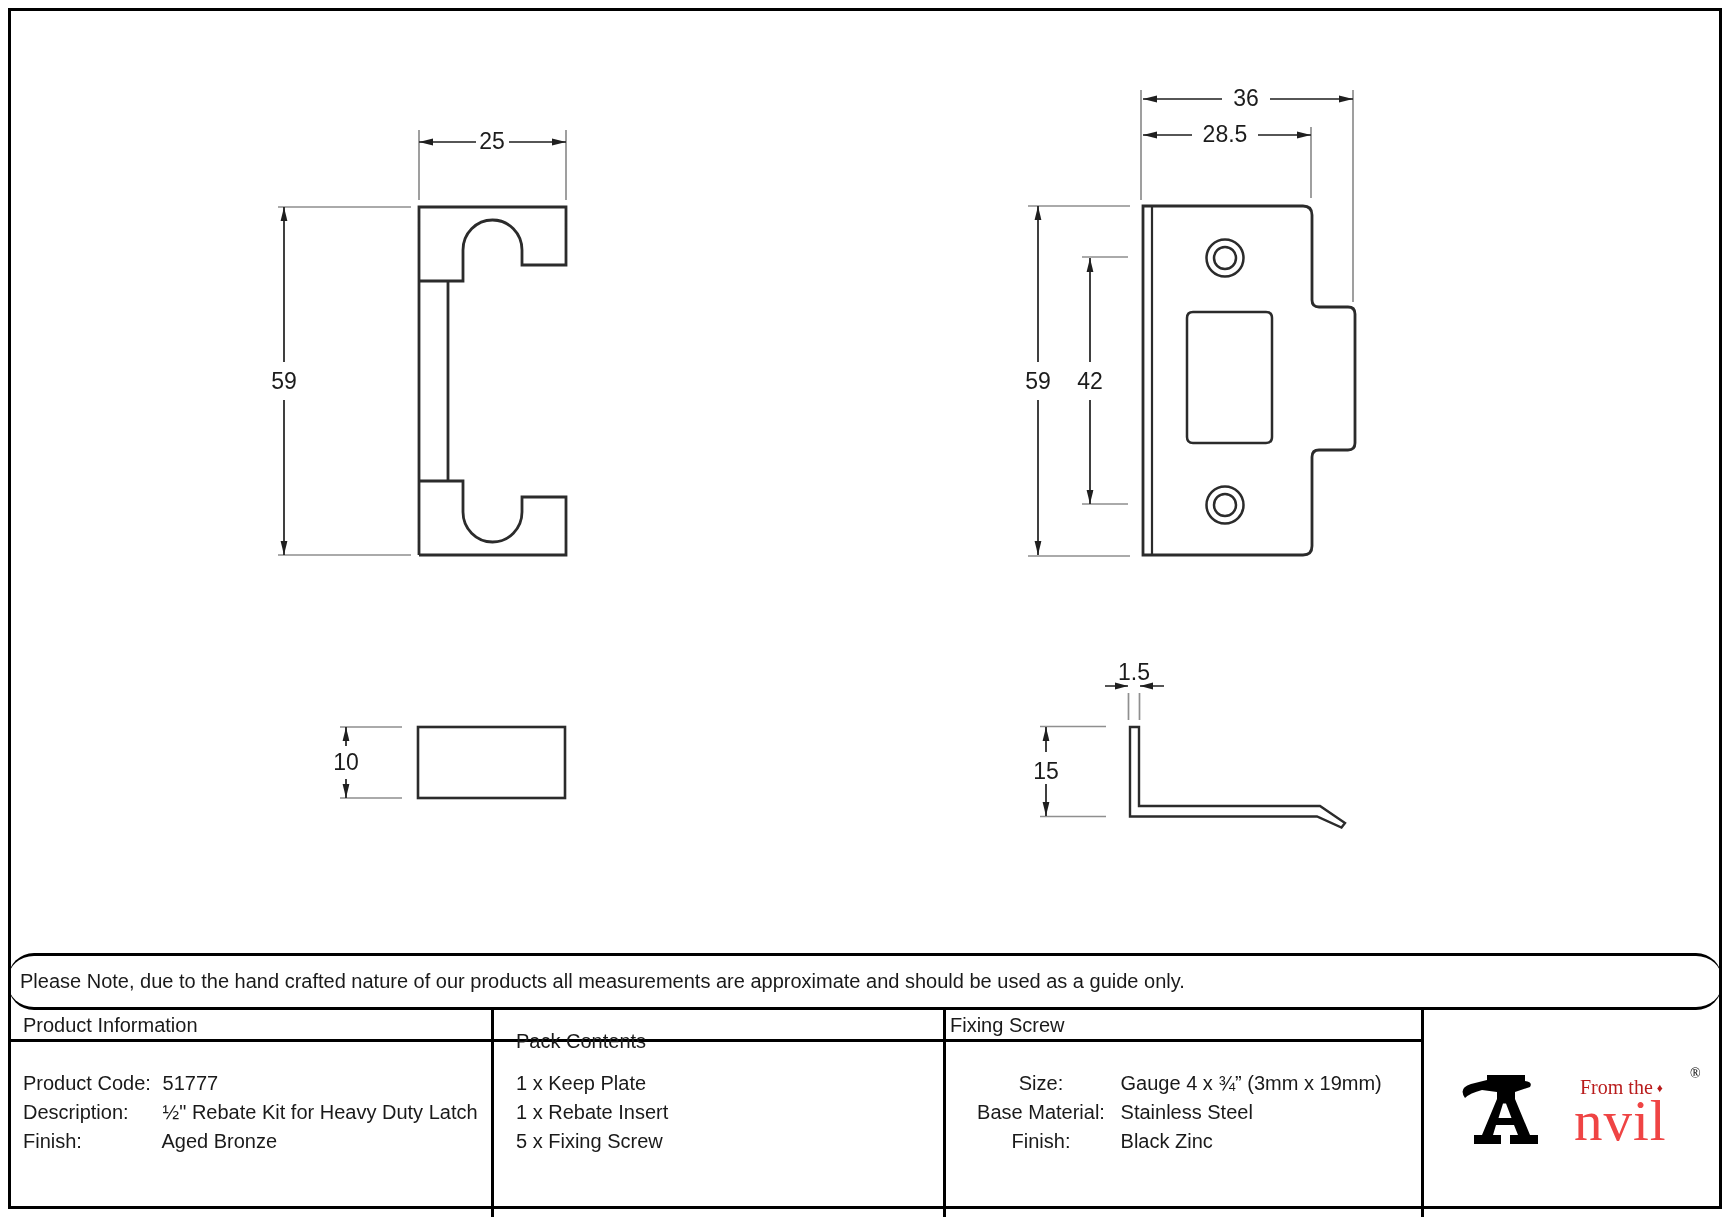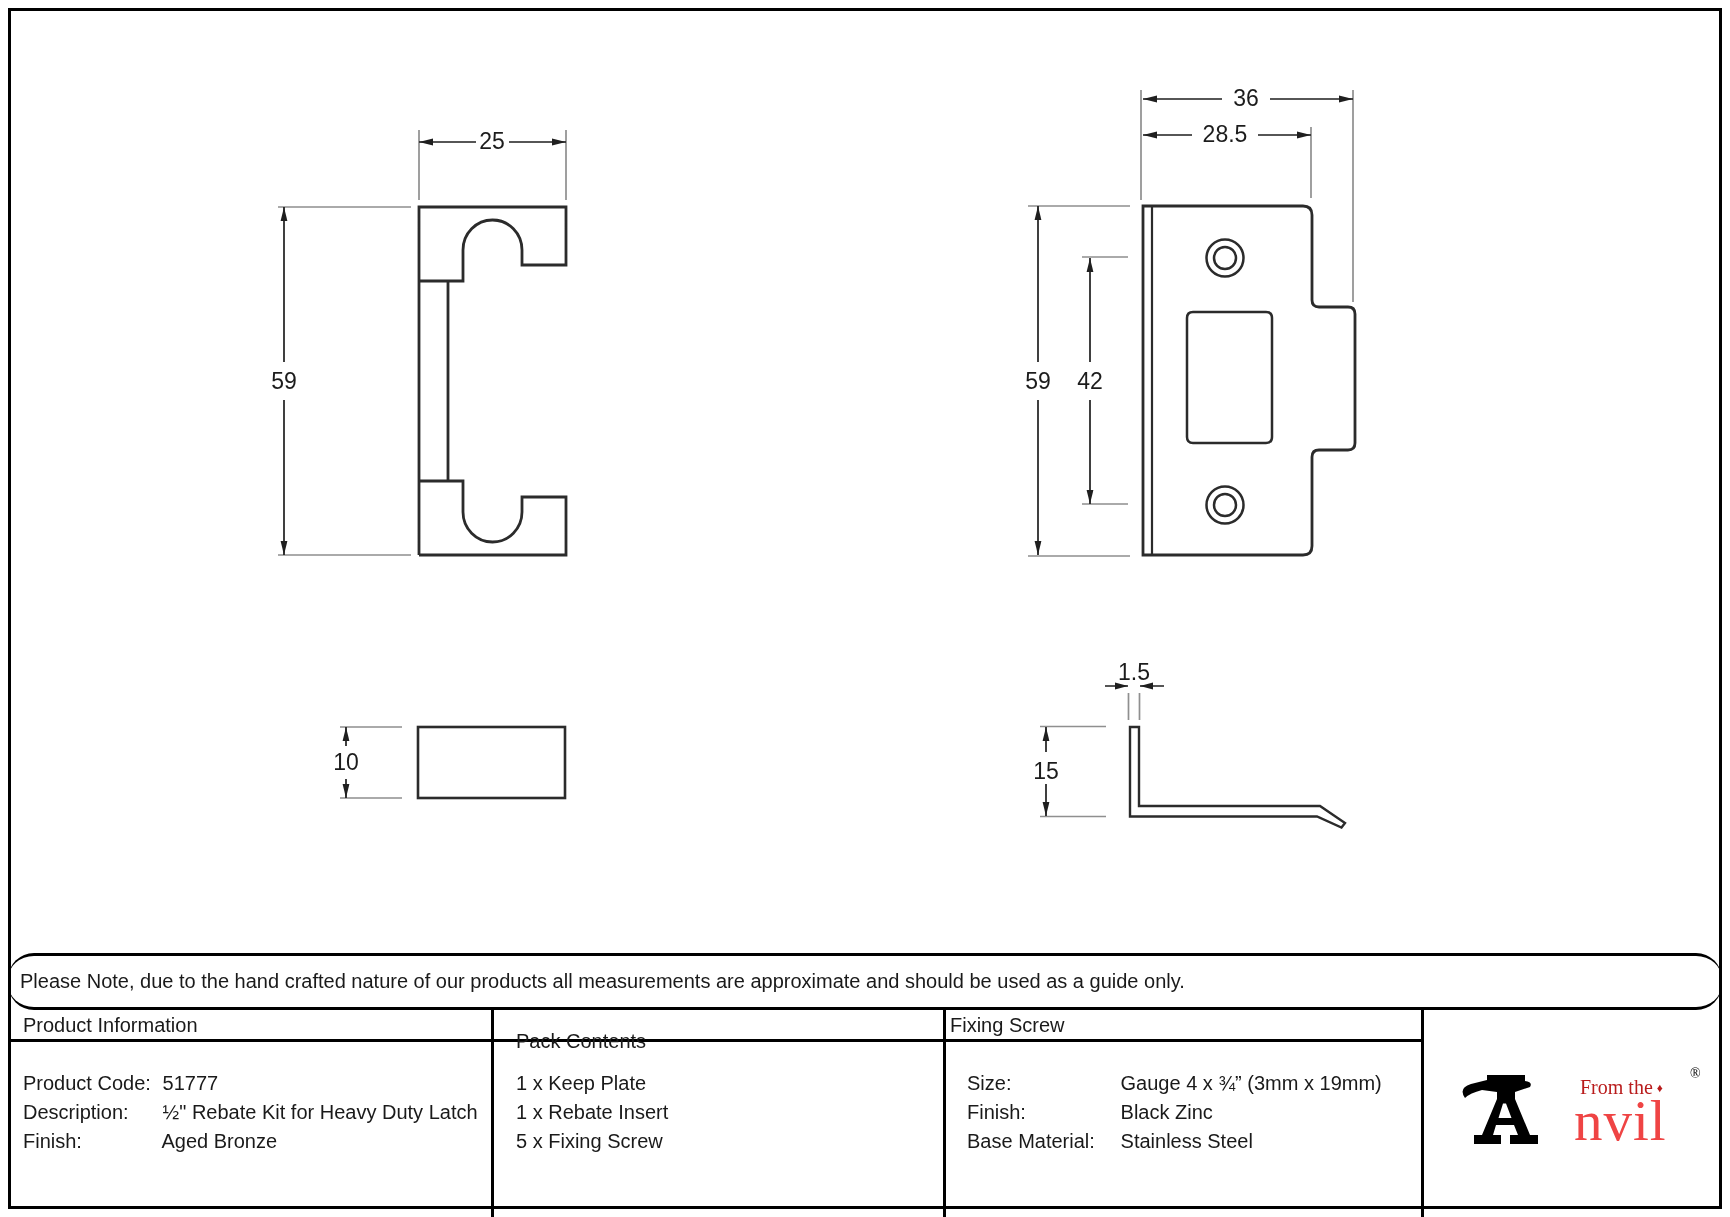--- a/index.html
+++ b/index.html
@@ -23,21 +23,21 @@
   .col .hdr{position:absolute;top:4px;font-size:20px;white-space:nowrap;}
   .col-product .hdr{left:15px;}
   .col-pack .hdr{left:22px;margin-top:16px;}
   .col-screw .hdr{left:4px;}
   .rowset{position:absolute;top:43px;font-size:20px;line-height:29px;white-space:nowrap;margin-top:16px;}
   .col-product .rowset{left:15px;}
   .col-pack .rowset{left:22px;}
   .col-screw .rowset{left:21px;}
   .kv .lbl{display:inline-block;}
   .col-product .kv .lbl{width:134px;}
-  .col-screw .kv .lbl{width:148px;}
+  .col-screw .kv .lbl{width:148px;text-align:center;}
   
   .logo{position:absolute;inset:0;}
   .logo-a{position:absolute;left:38px;top:62px;width:80px;height:74px;}
   .logo-fromthe{position:absolute;left:156px;top:66px;font-family:"Liberation Serif",serif;
                 font-size:20px;color:#b91c1c;white-space:nowrap;}
   .logo-diamond{font-size:12px;vertical-align:2px;padding-left:4px;}
   .logo-nvil{position:absolute;left:150px;top:82px;font-family:"Liberation Serif",serif;
              font-size:57px;color:#ef4444;line-height:1;letter-spacing:1px;}
   .logo-reg{position:absolute;left:266px;top:56px;font-family:"Liberation Serif",serif;
             font-size:14px;color:#000;}
@@ -167,26 +167,26 @@
     </div>
 
     <div class="col col-screw">
       <div class="hdr">Fixing Screw</div>
       <div class="rowset">
         <div class="kv">
           <span class="lbl">Size:</span>
           <span class="val">Gauge 4 x ¾” (3mm x 19mm)</span>
         </div>
         <div class="kv">
+          <span class="lbl">Base Material:</span>
+          <span class="val">Stainless Steel</span>
+        </div>
+        <div class="kv">
           <span class="lbl">Finish:</span>
           <span class="val">Black Zinc</span>
-        </div>
-        <div class="kv">
-          <span class="lbl">Base Material:</span>
-          <span class="val">Stainless Steel</span>
         </div>
       </div>
     </div>
 
     <div class="col col-logo">
       <div class="logo">
         <svg class="logo-a" viewBox="0 0 80 72">
           <path d="M3,25 Q-4,15 9,11 L25,7 L25,2 L63,2 L63,8 Q71,9 68,14 L53,19 L53,26 L35,26 L35,19 L20,17 Q8,20 3,25 Z" fill="#000"></path>
           <path fill-rule="evenodd" d="M35,26 L53,26 L68,62 L76,62 L76,71 L48,71 L48,62 L56,62 L52,52 L34,52 L31,62 L39,62 L39,71 L12,71 L12,62 L20,62 Z
                    M36.5,45 L49.5,45 L44,30.5 L41,30.5 Z" fill="#000"></path>

